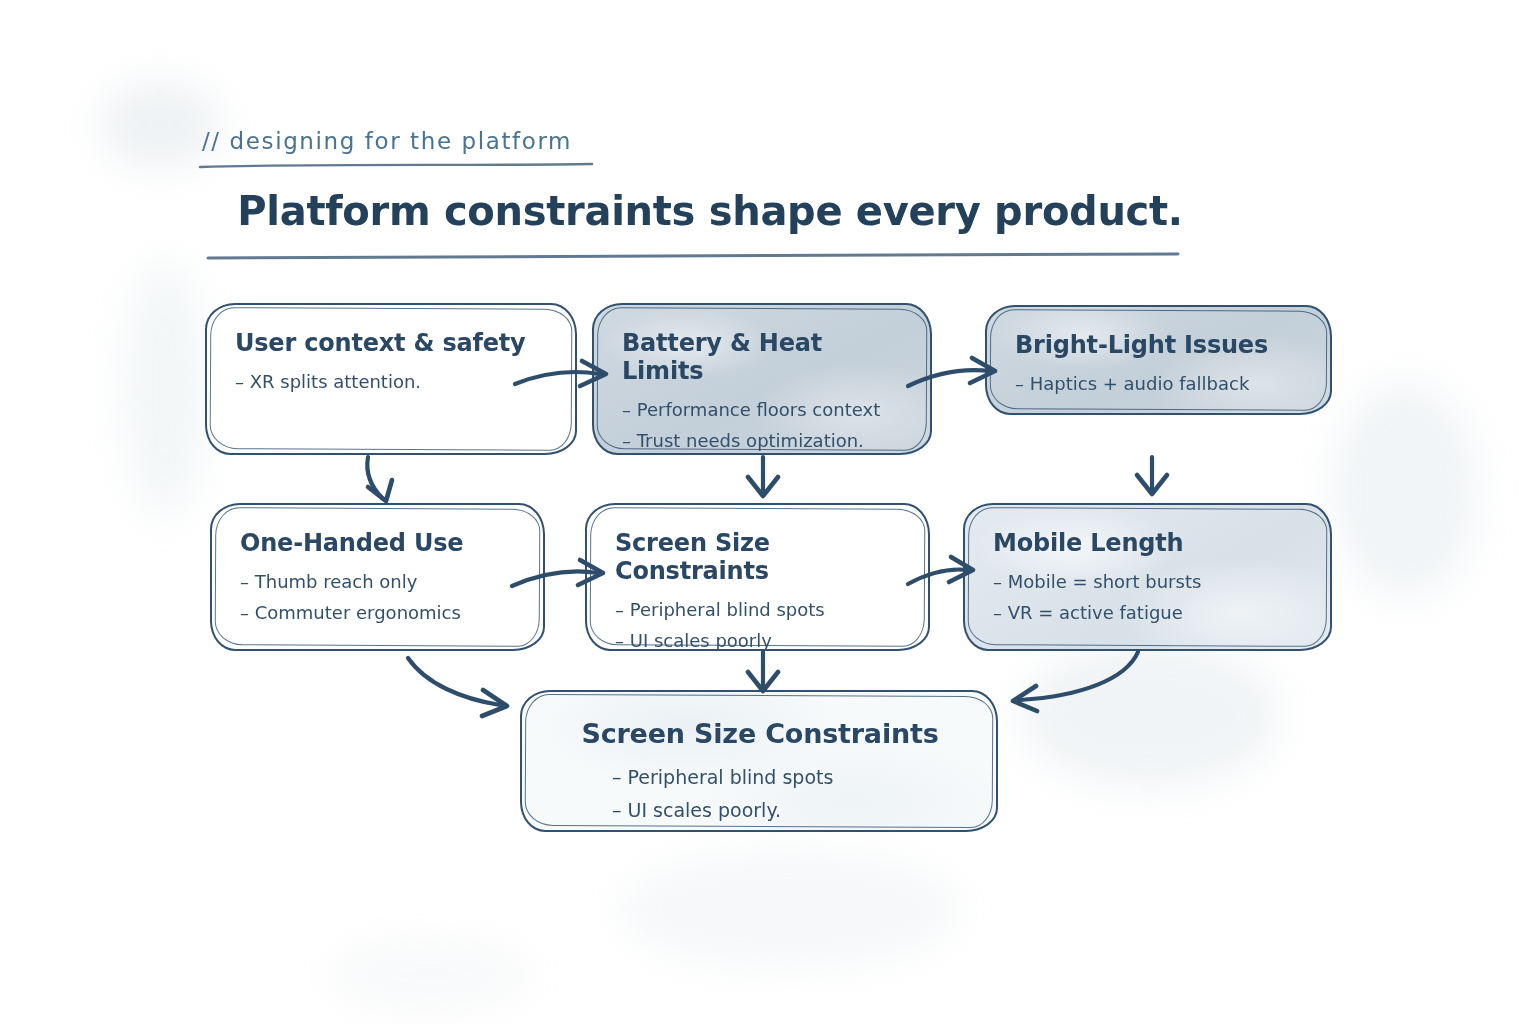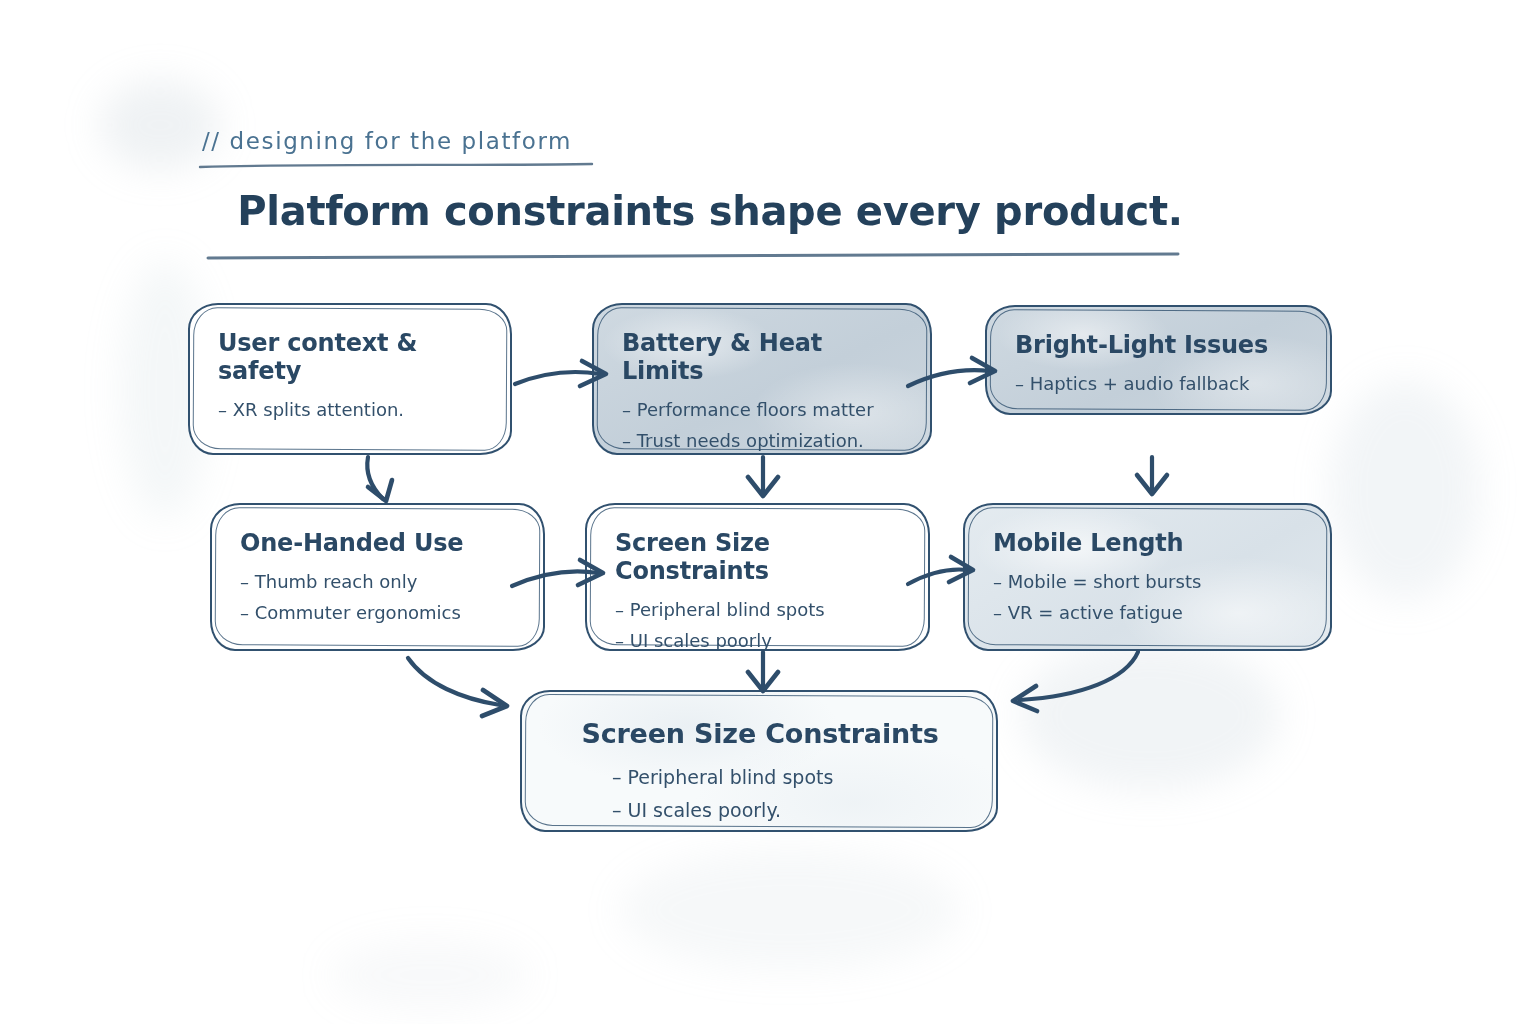--- a/index.html
+++ b/index.html
@@ -55,21 +55,21 @@
       radial-gradient(220px 90px at 70% 80%, rgba(228,235,240,.45), transparent 72%),
       #f7fafb;
   }
   .node h3{
     margin:0 0 10px 0;font-size:24px;font-weight:bold;color:#2a4864;letter-spacing:-.2px;
   }
   .node .bullet{
     font-size:18px;line-height:1.72;color:#33506b;white-space:nowrap;
   }
 
-  .n1{left:188px;top:303px;width:324px;height:152px;}
+  .n1{left:205px;top:303px;width:372px;height:152px;}
   .n2{left:592px;top:303px;width:340px;height:152px;}
   .n3{left:985px;top:305px;width:347px;height:110px;}
   .n4{left:210px;top:503px;width:335px;height:148px;}
   .n5{left:585px;top:503px;width:345px;height:148px;}
   .n6{left:963px;top:503px;width:369px;height:148px;}
   .n7{left:520px;top:690px;width:478px;height:142px;padding-top:26px;}
   .n7 h3{text-align:center;font-size:27px;margin-bottom:12px;}
   .n7 .bullets{padding-left:62px;}
   .n7 .bullet{font-size:19px;}
 
@@ -97,21 +97,21 @@
   <div class="node n1">
     <h3>User context &amp; safety</h3>
     <div class="bullets">
       <div class="bullet">– XR splits attention.</div>
     </div>
   </div>
 
   <div class="node shaded n2">
     <h3>Battery &amp; Heat Limits</h3>
     <div class="bullets">
-      <div class="bullet">– Performance floors matter</div>
+      <div class="bullet">– Performance floors context</div>
       <div class="bullet">– Trust needs optimization.</div>
     </div>
   </div>
 
   <div class="node shaded n3">
     <h3>Bright-Light Issues</h3>
     <div class="bullets">
       <div class="bullet">– Haptics + audio fallback</div>
     </div>
   </div>

